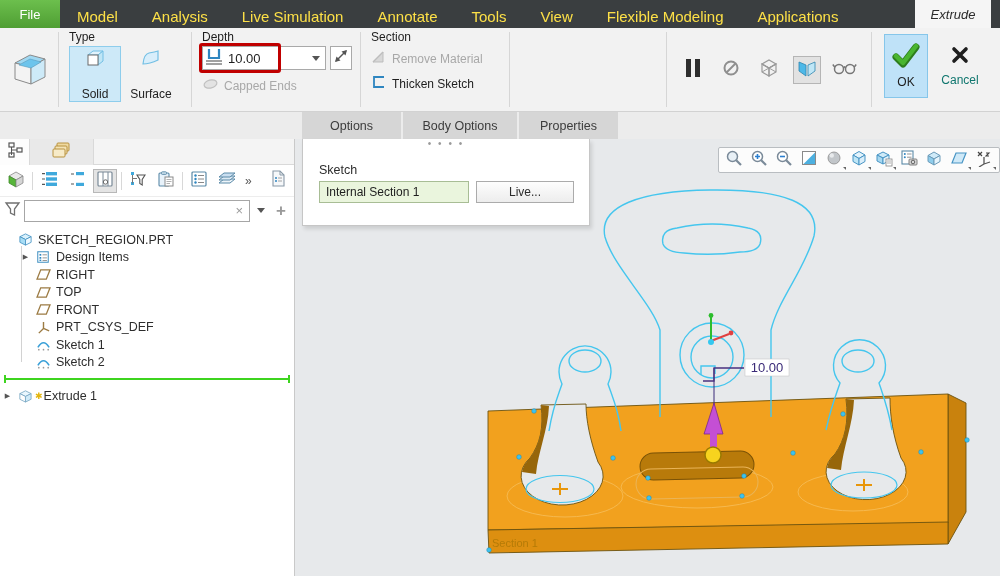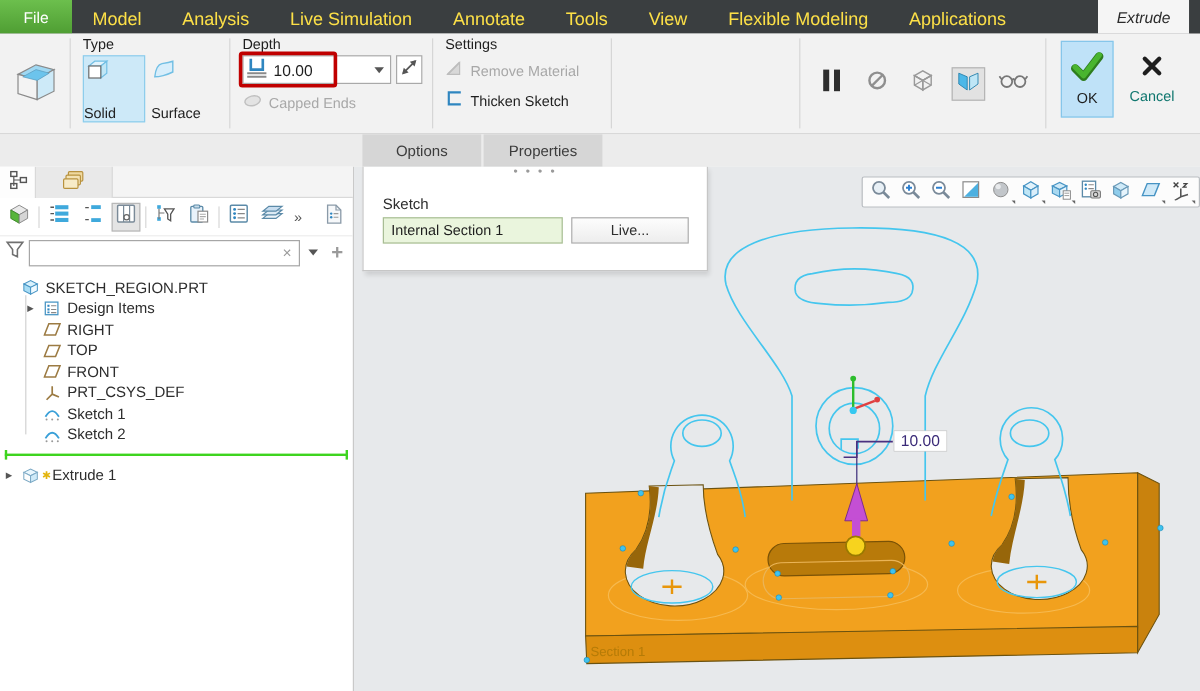--- a/index.html
+++ b/index.html
@@ -14,21 +14,21 @@
   .mtool { margin-left:auto; width:76px; background:#f5f5f5; color:#2b2b2b; font-style:italic; font-size:13px; display:flex; align-items:center; justify-content:center; }
   .msliver { width:9px; background:#3a3e40; }
 
   
   .ribbon { position:absolute; left:0; top:28px; width:1000px; height:84px; background:#f2f2f2; border-bottom:1px solid #d2d2d2; display:flex; align-items:stretch; }
   .rsep { width:1px; background:#d6d6d6; margin:4px 0; }
   .rtool { width:58px; display:flex; align-items:center; justify-content:center; }
   .rgroup { position:relative; padding:2px 8px 0 10px; }
   .glabel { font-size:12px; font-weight:normal; color:#1e1e1e; margin-bottom:2px; }
   .typebtns { display:flex; gap:4px; }
-  .tbtn { width:52px; height:56px; display:flex; flex-direction:column; align-items:flex-start; justify-content:center; gap:14px; font-size:12px; color:#222; border:1px solid transparent; cursor:pointer; }
+  .tbtn { width:52px; height:56px; display:flex; flex-direction:column; align-items:center; justify-content:center; gap:14px; font-size:12px; color:#222; border:1px solid transparent; cursor:pointer; }
   .tbtn.sel { background:#cde9f8; border:1px solid #8ecdec; }
   .depthrow { display:flex; align-items:center; }
   .depthbox { display:flex; align-items:center; background:#fff; border:1px solid #a9a9a9; height:24px; }
   .redhl { display:flex; align-items:center; border:3px solid #c00000; border-radius:3px; padding:0 2px; height:30px; margin:-3px 0 -3px -4px; }
   .dval { font-size:13px; color:#1e1e1e; width:52px; padding-left:4px; }
   .dcaret { width:18px; height:22px; display:flex; align-items:center; justify-content:center; cursor:pointer; }
   .caret-down { width:0; height:0; border-left:4px solid transparent; border-right:4px solid transparent; border-top:5px solid #555; }
   .flipbtn { width:24px; height:24px; border:1px solid #a9a9a9; background:#fff; margin-left:4px; display:flex; align-items:center; justify-content:center; cursor:pointer; }
   .chkrow { display:flex; align-items:center; gap:5px; font-size:12px; margin-top:7px; cursor:pointer; }
   .chkrow.dis { color:#a8a8a8; cursor:default; }
@@ -187,21 +187,21 @@
           <svg width="17" height="14" viewBox="0 0 17 14">
             <ellipse cx="8.5" cy="7" rx="6.5" ry="4" fill="#e3e3e3" stroke="#c0c0c0" stroke-width="1.2" transform="rotate(-14 8.5 7)"></ellipse>
           </svg>
         </span>
         <span>Capped Ends</span>
       </div>
     </div>
     <div class="rsep"></div>
 
     <div class="rgroup" style="width:148px;">
-      <div class="glabel">Settings</div>
+      <div class="glabel">Section</div>
       <div class="setrows">
         <div class="chkrow dis" style="margin-top:2px;">
           <span>
             <svg width="16" height="14" viewBox="0 0 16 14">
               <polygon points="2,12 12,2 12,12" fill="#d8d8d8" stroke="#bdbdbd" stroke-width="1"></polygon>
               <line x1="2" y1="12" x2="12" y2="2" stroke="#bdbdbd" stroke-width="1.4"></line>
             </svg>
           </span>
           <span>Remove Material</span>
         </div>
@@ -286,20 +286,21 @@
           </svg>
         </span>
         <span>Cancel</span>
       </div>
     </div>
   </div>
 
   <div class="tabrow">
     <div class="tabspacer"></div>
     <div class="dtab">Options</div>
+    <div class="dtab wide">Body Options</div>
     <div class="dtab">Properties</div>
   </div>
 
   <div class="leftpanel">
     <div class="ptabs">
       <div class="ptab active">
         <span>
           <svg width="16" height="16" viewBox="0 0 16 16">
             <rect x="2" y="1" width="5" height="4" fill="none" stroke="#555" stroke-width="1.2"></rect>
             <rect x="2" y="11" width="5" height="4" fill="none" stroke="#555" stroke-width="1.2"></rect>

